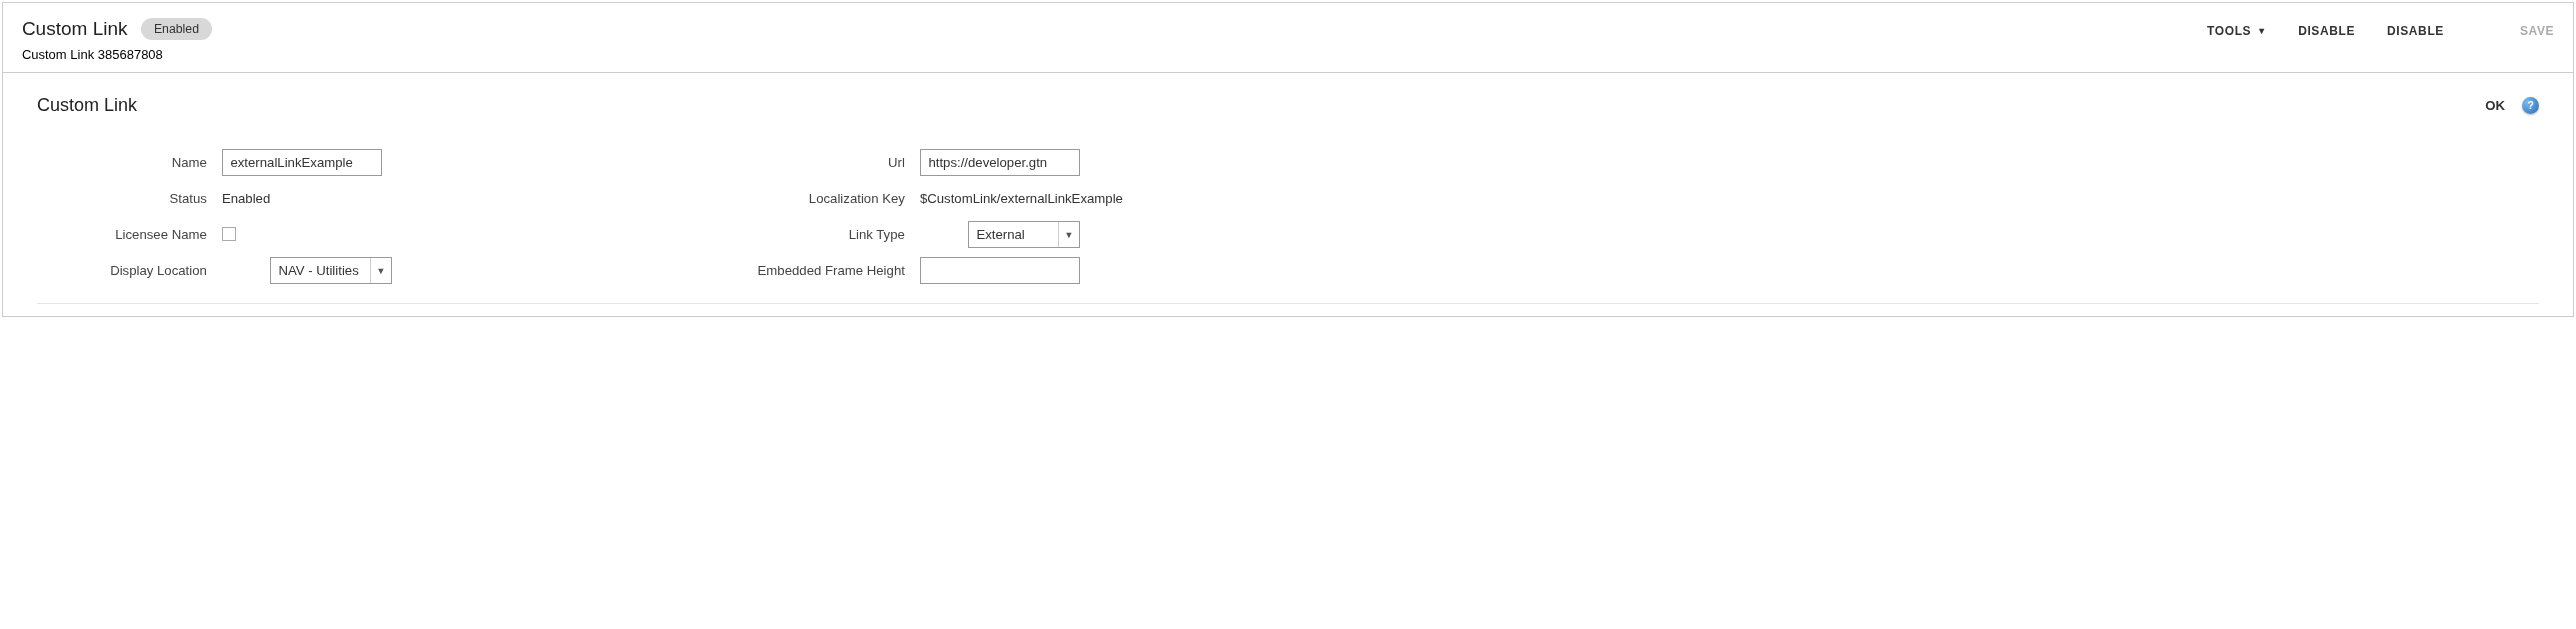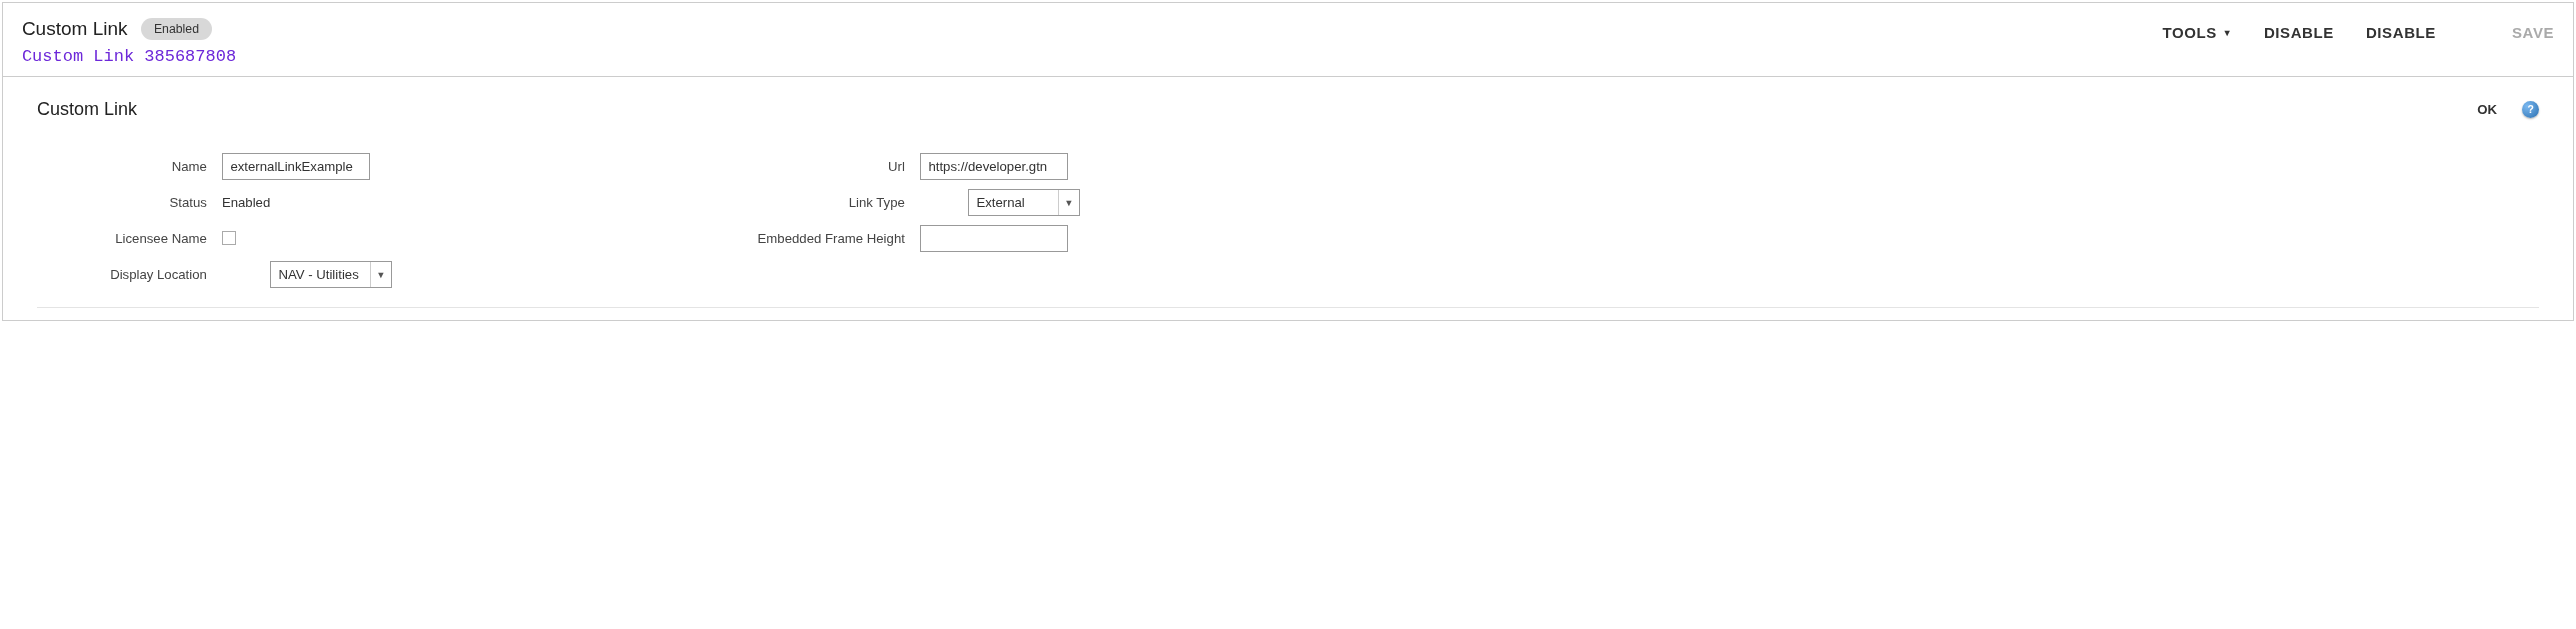--- a/index.html
+++ b/index.html
@@ -41,33 +41,32 @@
       color: #222;
     }
     .status-badge {
       background: #d8d8d8;
       color: #333;
       padding: 3.8px 13.2px;
       border-radius: 13.2px;
       font-size: 12.3px;
     }
     .breadcrumb-link {
-      color: #6d28d9;
-      font-size: 17px;
-      cursor: pointer;
-      font-family: Liberation Mono, monospace;
+      color: #000000;
+      font-size: 13px;
+      cursor: pointer;
     }
     .header-right {
       display: flex;
       align-items: center;
       gap: 32px;
       padding-top: 5.7px;
     }
     .toolbar-btn {
-      font-size: 15px;
+      font-size: 12px;
       font-weight: bold;
       letter-spacing: 0.6px;
       color: #333;
       cursor: pointer;
       background: none;
       border: none;
     }
     .toolbar-btn.disabled {
       color: #aaa;
       margin-left: 44px;
@@ -91,21 +90,21 @@
       margin-bottom: 32px;
     }
     .section-title {
       font-size: 18px;
       font-weight: normal;
       color: #222;
     }
     .section-actions {
       display: flex;
       align-items: center;
-      gap: 25px;
+      gap: 17px;
     }
     .ok-btn {
       font-size: 13.2px;
       font-weight: bold;
       color: #333;
       background: none;
       border: none;
       cursor: pointer;
     }
     .help-icon {
@@ -151,21 +150,21 @@
       font-size: 13.2px;
       color: #444;
     }
     .form-label-right {
       width: 415px;
       text-align: right;
       font-size: 13.2px;
       color: #444;
     }
     .text-input {
-      width: 148px;
+      width: 160px;
       padding: 4.7px 7.5px;
       border: 0.9px solid #999;
       font-size: 13.2px;
       color: #333;
       background: #fff;
     }
     .text-value {
       font-size: 13.2px;
       color: #333;
     }
@@ -262,20 +261,24 @@
           </div>
         </div>
       </div>
 
       <div class="form-col form-col-right">
         <div class="form-row">
           <span class="form-label-right">Url</span>
           <input class="text-input" type="text" value="https://developer.gtn" style="">
         </div>
         <div class="form-row">
+          <span class="form-label-right">Localization Key</span>
+          <span class="text-value">$CustomLink/externalLinkExample</span>
+        </div>
+        <div class="form-row">
           <span class="form-label-right">Link Type</span>
           <div class="select-wrap" style="width:160px">
             <input class="select-input" type="text" readonly="" value="External" style="">
             <span class="select-arrow">▼</span>
           </div>
         </div>
         <div class="form-row">
           <span class="form-label-right">Embedded Frame Height</span>
           <input class="text-input" type="text" value="" style="">
         </div>

